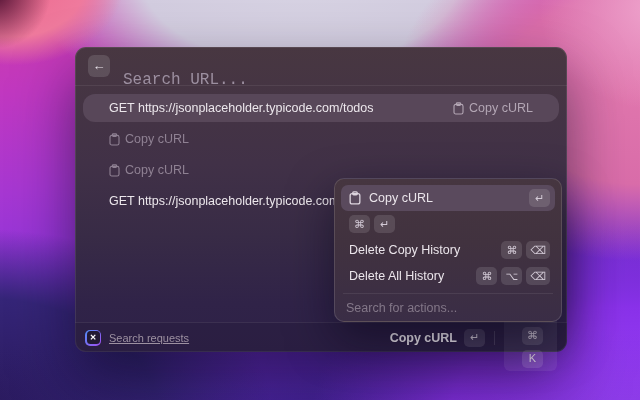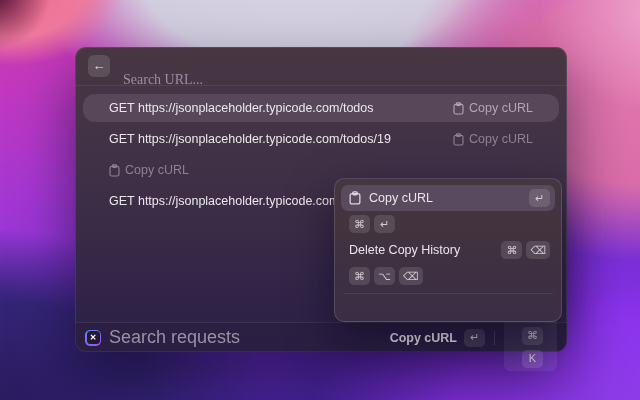--- a/index.html
+++ b/index.html
@@ -38,21 +38,21 @@
     border-bottom:1px solid rgba(255,255,255,0.07);
   }
   .back-btn{
     width:22px;height:22px;border-radius:6px;flex:0 0 auto;
     background:rgba(255,255,255,0.13);border:none;
     color:#e9e3ea;font-size:13px;line-height:22px;text-align:center;padding:0;
     display:flex;align-items:center;justify-content:center;cursor:pointer;
   }
   .search-input{
     flex:1;background:transparent;border:none;outline:none;
-    font-family:Liberation Serif, serif;font-size:14px;color:#ece6ec;margin-top:28px;
+    font-family:Liberation Mono, monospace;font-size:16px;color:#ece6ec;margin-top:28px;
   }
   .search-input::placeholder{color:#9c8fa0;}
   
   .list{padding:8px 8px 0 8px;}
   .row{
     display:flex;align-items:center;justify-content:space-between;
     height:28px;margin-bottom:3px;border-radius:12px;padding:0 26px;cursor:default;
   }
   .row.selected{background:#584759;}
   .row-label{font-size:12.5px;color:#ece7ec;white-space:nowrap;}
@@ -70,21 +70,21 @@
   .ext-icon{
     width:16px;height:16px;border-radius:5px;margin-right:8px;flex:0 0 auto;
     background:linear-gradient(135deg,#4f8ef7,#a34df0);
     padding:1.5px;box-sizing:border-box;
   }
   .ext-icon .inner{
     width:100%;height:100%;border-radius:3.5px;background:#221a33;
     display:flex;align-items:center;justify-content:center;
     color:#ffffff;font-size:8px;font-weight:bold;line-height:1;
   }
-  .footer-left-label{font-size:18px;color:#9d91a1;}
+  .footer-left-label{font-size:11px;color:#9d91a1;text-decoration:underline;}
   .footer-spacer{flex:1;}
   .primary-action{display:flex;align-items:center;gap:7px;cursor:pointer;}
   .primary-action-label{font-size:12.5px;font-weight:bold;color:#f0ebf1;}
   .kbd{
     min-width:21px;height:18px;padding:0 4px;border-radius:5px;box-sizing:border-box;
     background:rgba(255,255,255,0.12);color:#d3cad6;
     display:inline-flex;align-items:center;justify-content:center;
     font-size:11px;line-height:1;
   }
   .footer-divider{width:1px;height:14px;background:rgba(255,255,255,0.14);margin:0 9px;}
@@ -141,21 +141,20 @@
           <svg width="11" height="13" viewBox="0 0 11 13" fill="none" stroke="currentColor" stroke-width="1.1">
             <rect x="1" y="2.4" width="9" height="9.6" rx="1.8"></rect>
             <rect x="3.4" y="0.9" width="4.2" height="2.6" rx="0.9"></rect>
           </svg>
         </span>
         <span>Copy cURL</span>
       </span>
     </div>
 
     <div class="row">
-      <span class="row-label">GET https://jsonplaceholder.typicode.com/todos/19</span>
       <span class="row-accessory">
         <span class="clip-icon">
           <svg width="11" height="13" viewBox="0 0 11 13" fill="none" stroke="currentColor" stroke-width="1.1">
             <rect x="1" y="2.4" width="9" height="9.6" rx="1.8"></rect>
             <rect x="3.4" y="0.9" width="4.2" height="2.6" rx="0.9"></rect>
           </svg>
         </span>
         <span>Copy cURL</span>
       </span>
     </div>
@@ -231,23 +230,27 @@
 
   <div class="action-item">
     <span class="action-item-label">Delete Copy History</span>
     <span class="action-keys">
       <span class="kbd">⌘</span>
       <span class="kbd">⌫</span>
     </span>
   </div>
 
   <div class="action-item">
+    <span class="action-item-label">Delete All History</span>
     <span class="action-keys">
       <span class="kbd">⌘</span>
       <span class="kbd">⌥</span>
       <span class="kbd">⌫</span>
     </span>
   </div>
 
   <div class="panel-divider"></div>
 
+  <div class="panel-search">
+    <input type="text" placeholder="Search for actions..." style="">
+  </div>
 
 </div>
 
 </body></html>

